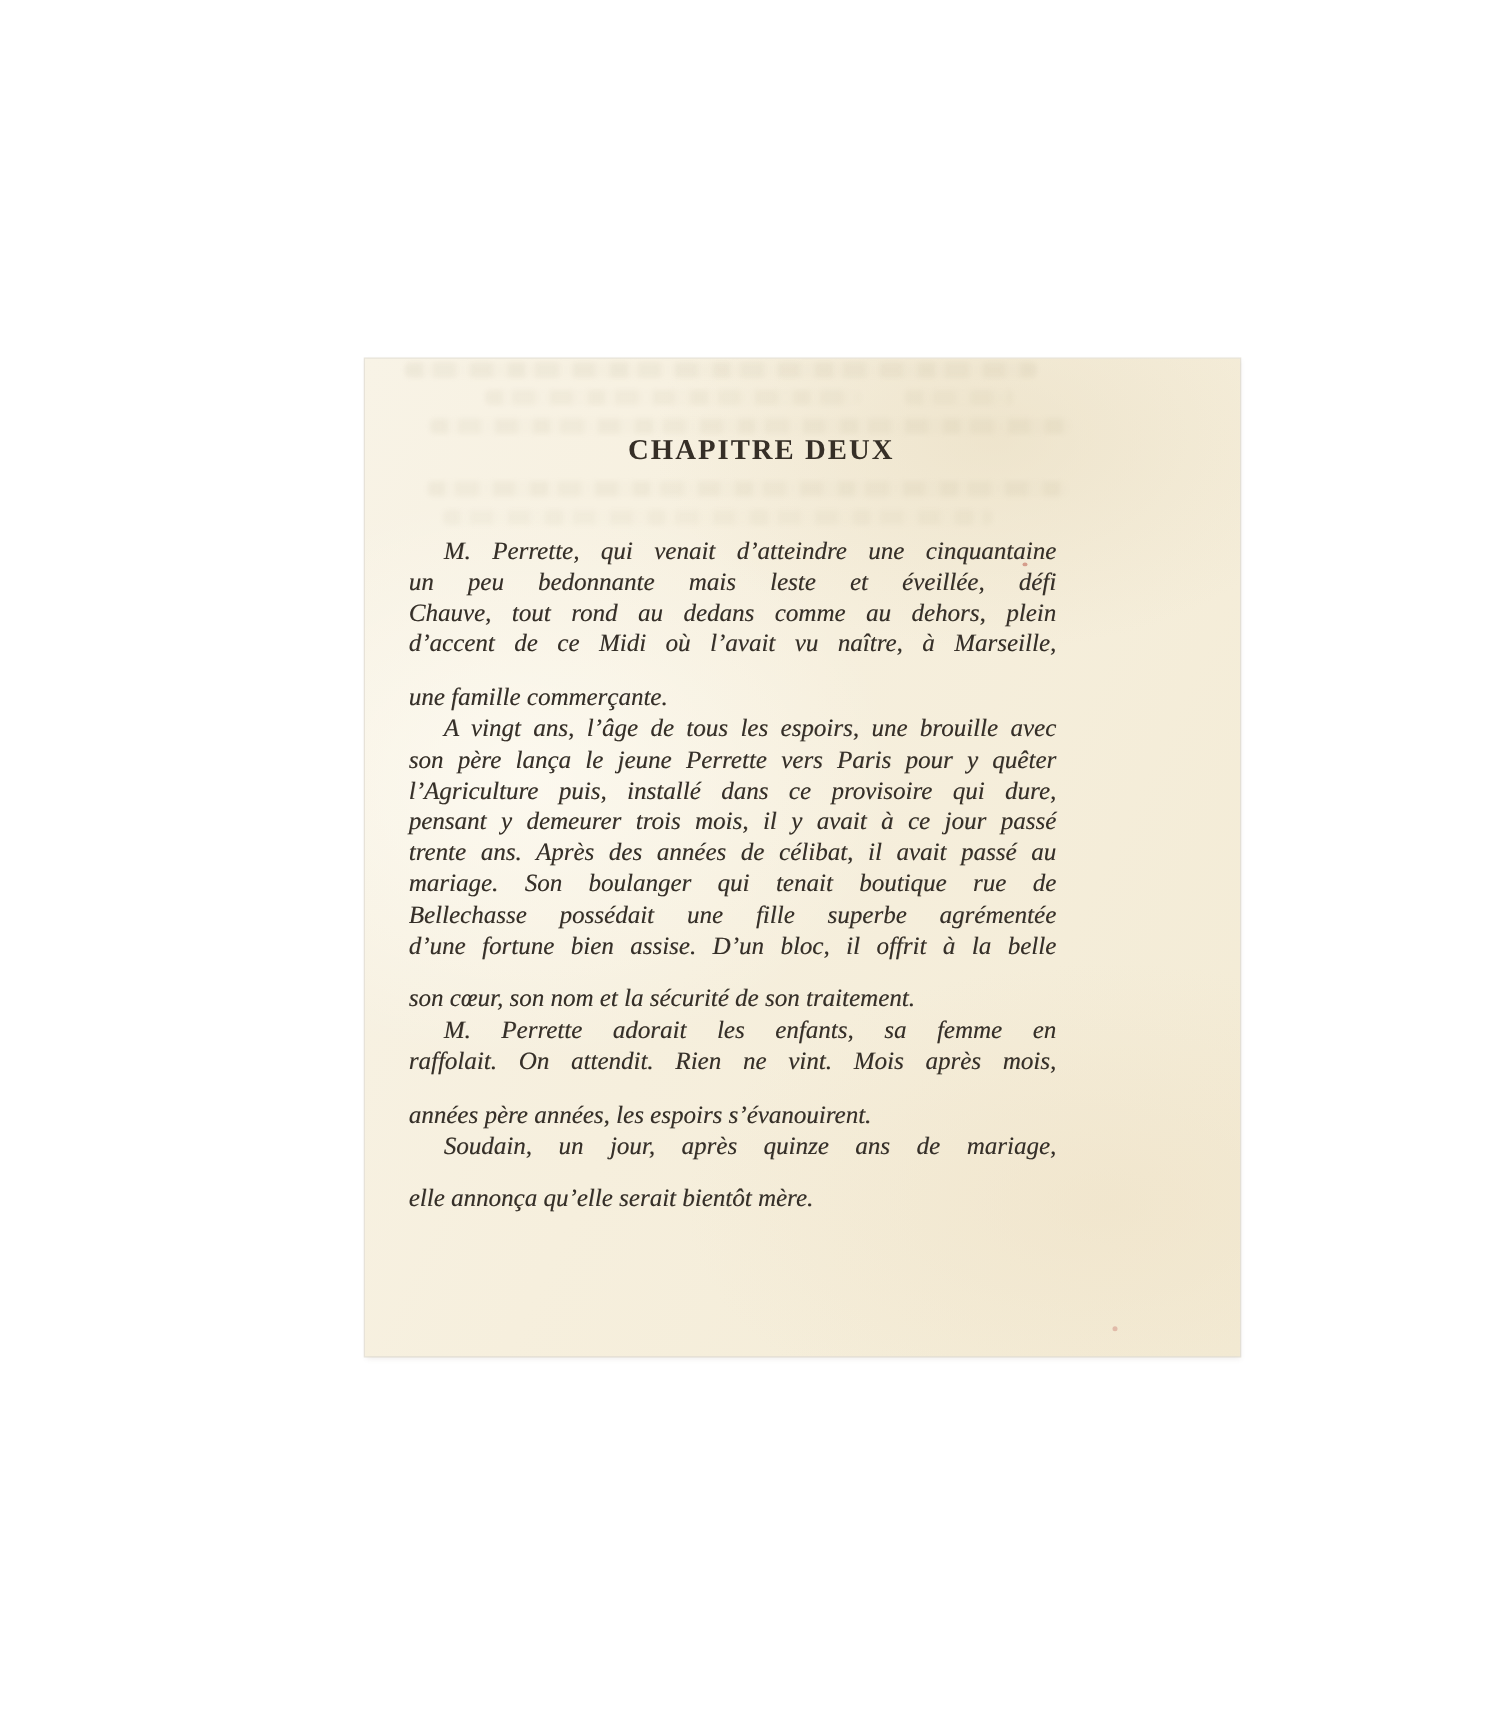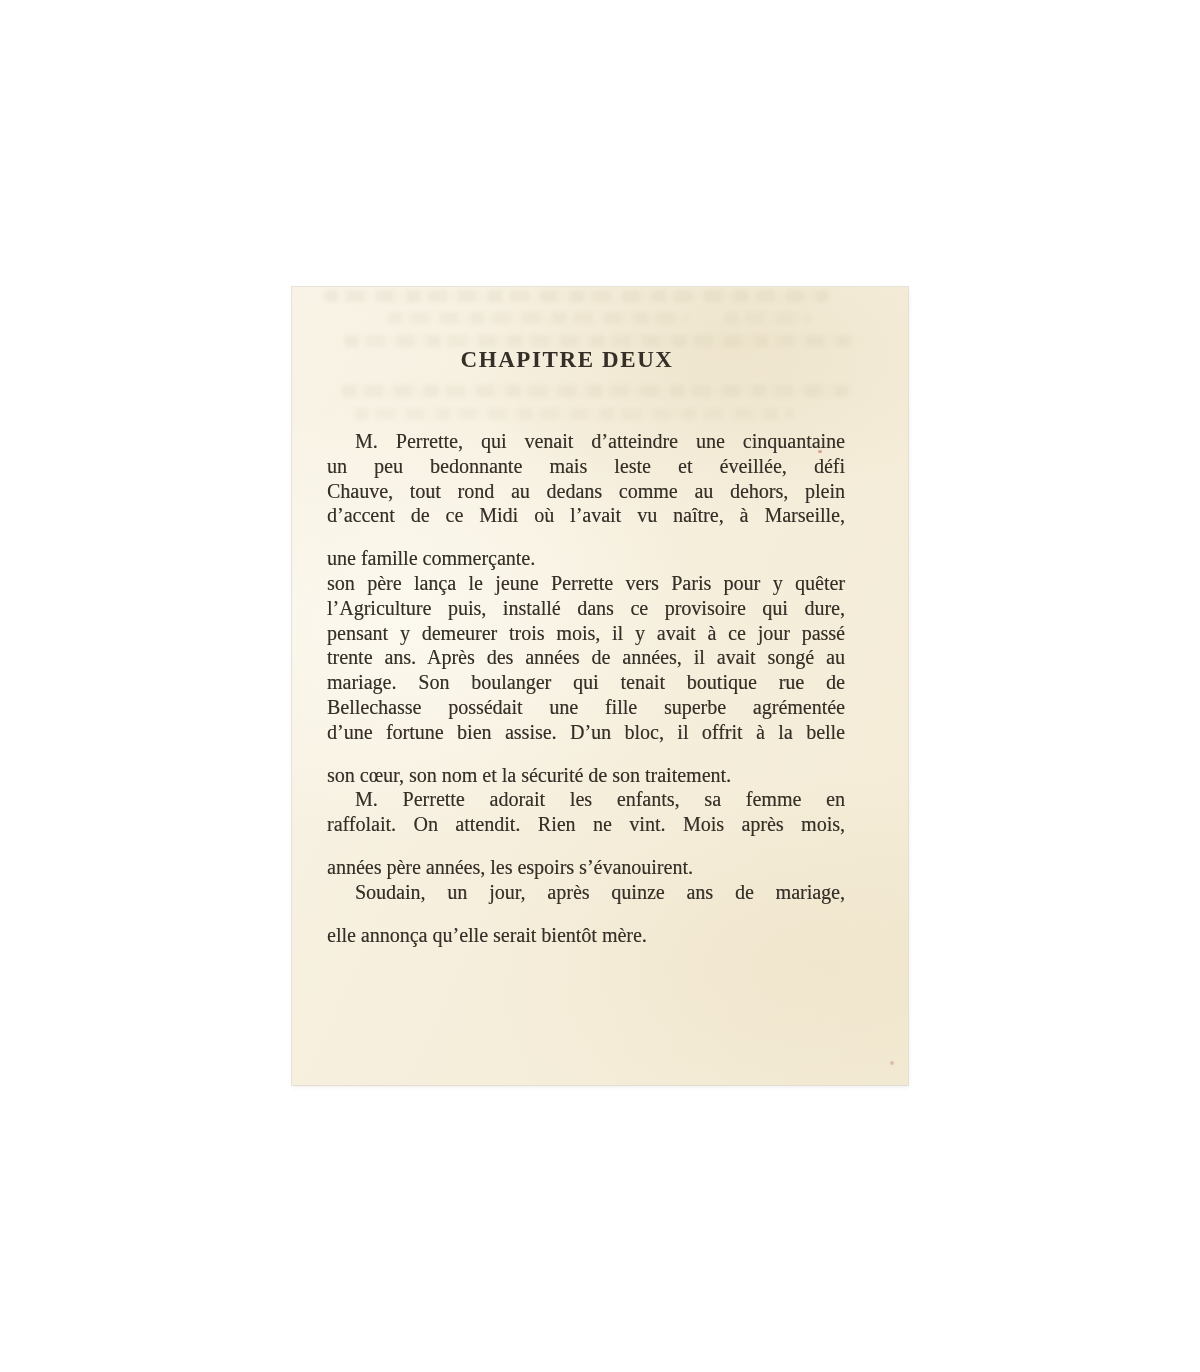--- a/index.html
+++ b/index.html
@@ -7,21 +7,21 @@
     width:1200px;height:1372px;
     background:#ffffff;
     font-family:"Liberation Serif","DejaVu Serif",serif;
     position:relative;
     overflow:hidden;
   }
   .scan-wrap{position:absolute;left:0;top:0;width:1200px;height:1372px;}
   
   .book-page{
     position:absolute;
-    left:292px;top:287px;width:616px;height:798px;
+    left:292px;top:287px;width:700px;height:798px;
     background:
       radial-gradient(ellipse 420px 260px at 72% 8%,  rgba(232,220,192,.55), transparent 65%),
       radial-gradient(ellipse 500px 380px at 18% 42%, rgba(255,253,246,.65), transparent 60%),
       radial-gradient(ellipse 520px 300px at 85% 85%, rgba(238,224,196,.50), transparent 65%),
       linear-gradient(115deg, #f8f3e6 0%, #f6efdd 45%, #f3ebd5 100%);
     box-shadow:0 0 0 1px rgba(214,206,188,.55), 1px 2px 4px rgba(120,110,90,.12);
     overflow:hidden;
   }
   
   .ghost{
@@ -51,20 +51,21 @@
     letter-spacing:1.6px;
     color:#362f27;
   }
   
   .text-col{
     position:absolute;
     left:35px;top:142px;width:518px;
     color:#352f28;
     font-size:20px;
     text-shadow:0.3px 0 0 rgba(53,47,40,.45);
+    font-style:italic;
   }
   .line{
     height:24.8px;
     line-height:24.8px;
     text-align:justify;
     text-align-last:justify;
     overflow:visible;
   }
   .line.first{text-indent:28px;}
   .line.last{text-align:left;text-align-last:left;margin-top:18px;}
@@ -89,24 +90,25 @@
     <div class="heading">CHAPITRE DEUX</div>
 
     <div class="text-col">
 
       <div class="line first">M. Perrette, qui venait d’atteindre une cinquantaine</div>
       <div class="line">un peu bedonnante mais leste et éveillée, défi</div>
       <div class="line">Chauve, tout rond au dedans comme au dehors, plein</div>
       <div class="line">d’accent de ce Midi où l’avait vu naître, à Marseille,</div>
       <div class="line last">une famille commerçante.</div>
 
+      <div class="line first">A vingt ans, l’âge de tous les espoirs, une brouille avec</div>
       <div class="line">son père lança le jeune Perrette vers Paris pour y quêter</div>
       <div class="line">l’Agriculture puis, installé dans ce provisoire qui dure,</div>
       <div class="line">pensant y demeurer trois mois, il y avait à ce jour passé</div>
-      <div class="line">trente ans. Après des années de années, il avait songé au</div>
+      <div class="line">trente ans. Après des années de célibat, il avait passé au</div>
       <div class="line">mariage. Son boulanger qui tenait boutique rue de</div>
       <div class="line">Bellechasse possédait une fille superbe agrémentée</div>
       <div class="line">d’une fortune bien assise. D’un bloc, il offrit à la belle</div>
       <div class="line last">son cœur, son nom et la sécurité de son traitement.</div>
 
       <div class="line first">M. Perrette adorait les enfants, sa femme en</div>
       <div class="line">raffolait. On attendit. Rien ne vint. Mois après mois,</div>
       <div class="line last">années père années, les espoirs s’évanouirent.</div>
 
       <div class="line first">Soudain, un jour, après quinze ans de mariage,</div>

